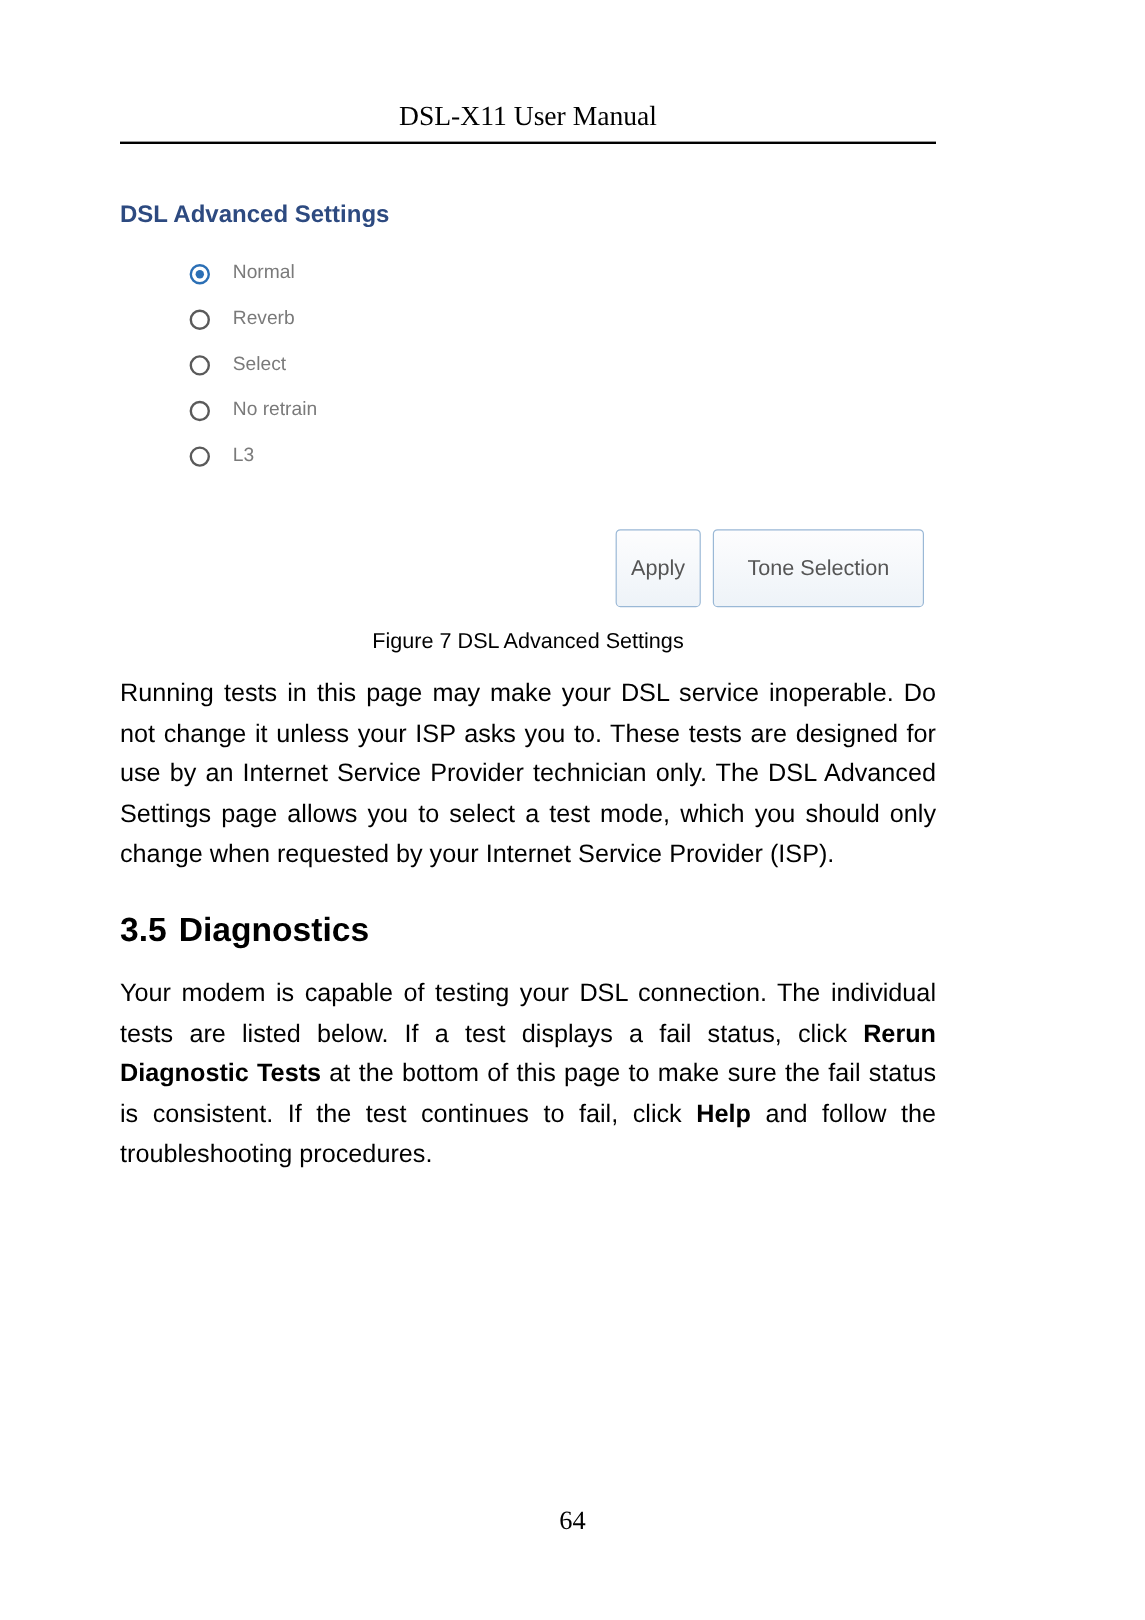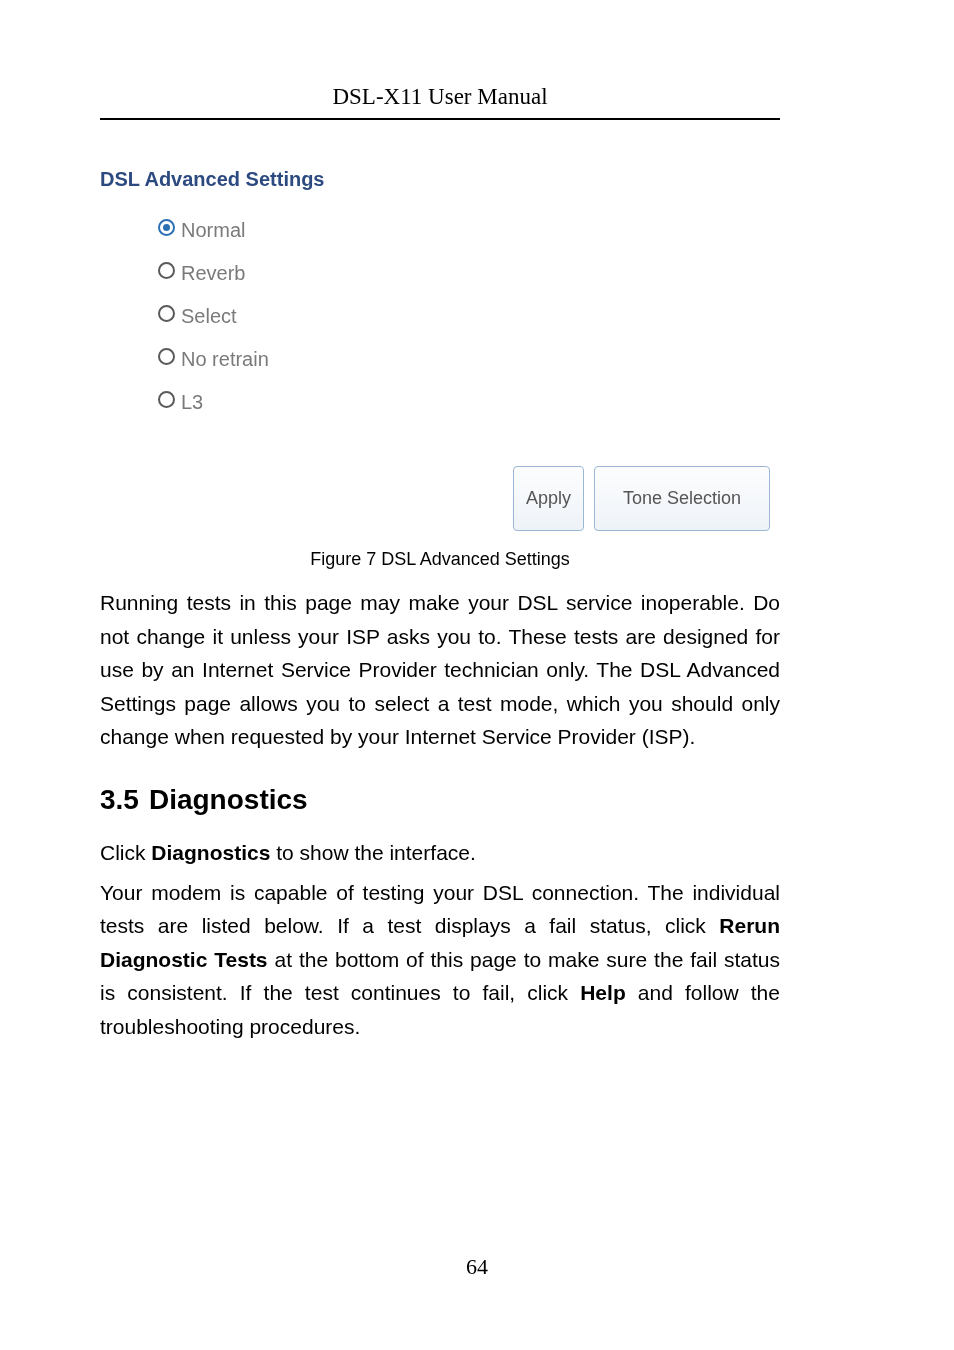--- a/index.html
+++ b/index.html
@@ -5,21 +5,21 @@
   * { box-sizing: border-box; margin: 0; padding: 0; }
   html, body { width: 954px; height: 1350px; background: #fff; font-family: Arial, Helvetica, sans-serif; color: #000; }
   .page { width: 880px; height: 1350px; padding: 84px 100px 0 100px; position: relative; }
   .header-row { text-align: center; font-family: "Times New Roman", Times, serif; font-size: 23px; padding-bottom: 8px; }
   .hr { border: none; border-top: 2px solid #000; margin-bottom: 48px; }
 
   .section-title { color: #2d4a80; font-weight: bold; font-size: 20px; margin-bottom: 28px; }
   .prompt { color: #7a7a7a; font-size: 20px; margin-bottom: 34px; }
 
   .radio-group { padding-left: 58px; }
-  .radio-row { display: flex; gap: 6px; margin-bottom: 20px; color: #7a7a7a; font-size: 20px; }
+  .radio-row { display: flex; align-items: center; gap: 19px; margin-bottom: 20px; color: #7a7a7a; font-size: 16px; }
   .radio-outer { width: 17px; height: 17px; border-radius: 50%; display: inline-flex; align-items: center; justify-content: center; flex-shrink: 0; }
   .radio-outer.sel { border: 2px solid #2b6fb5; }
   .radio-outer.unsel { border: 2px solid #5a5a5a; }
   .radio-inner { width: 7px; height: 7px; border-radius: 50%; background: #2b6fb5; }
 
   .button-row { display: flex; justify-content: flex-end; gap: 10px; padding-right: 10px; margin-top: 52px; margin-bottom: 18px; }
   .btn { border: 1px solid #9ab8d6; border-radius: 4px; background: linear-gradient(#fdfdfe, #eef3f8); color: #555; font-size: 18px; padding: 21px 12px; cursor: pointer; }
   .btn.tone { padding: 6px 28px; }
 
   .figcap { text-align: center; font-size: 18px; margin-bottom: 16px; }
@@ -78,21 +78,18 @@
 
   <div class="figcap">Figure 7 DSL Advanced Settings</div>
 
   <p class="body-para">Running tests in this page may make your DSL service inoperable. Do not change it unless your ISP asks you to. These tests are designed for use by an Internet Service Provider technician only. The DSL Advanced Settings page allows you to select a test mode, which you should only change when requested by your Internet Service Provider (ISP).</p>
 
   <div class="heading-row">
     <span class="heading-num">3.5</span>
     <span class="heading-txt">Diagnostics</span>
   </div>
 
-  <p class="diag-intro">
-    <span>Click </span><span class="bold">Diagnostics</span><span> to show the interface.</span>
-  </p>
   <p class="diag-para">
     <span>Your modem is capable of testing your DSL connection. The individual tests are listed below. If a test displays a fail status, click </span><span class="bold">Rerun Diagnostic Tests</span><span> at the bottom of this page to make sure the fail status is consistent. If the test continues to fail, click </span><span class="bold">Help</span><span> and follow the troubleshooting procedures.</span>
   </p>
 
   <div class="footer-num">64</div>
 </div>
 
 </body></html>

